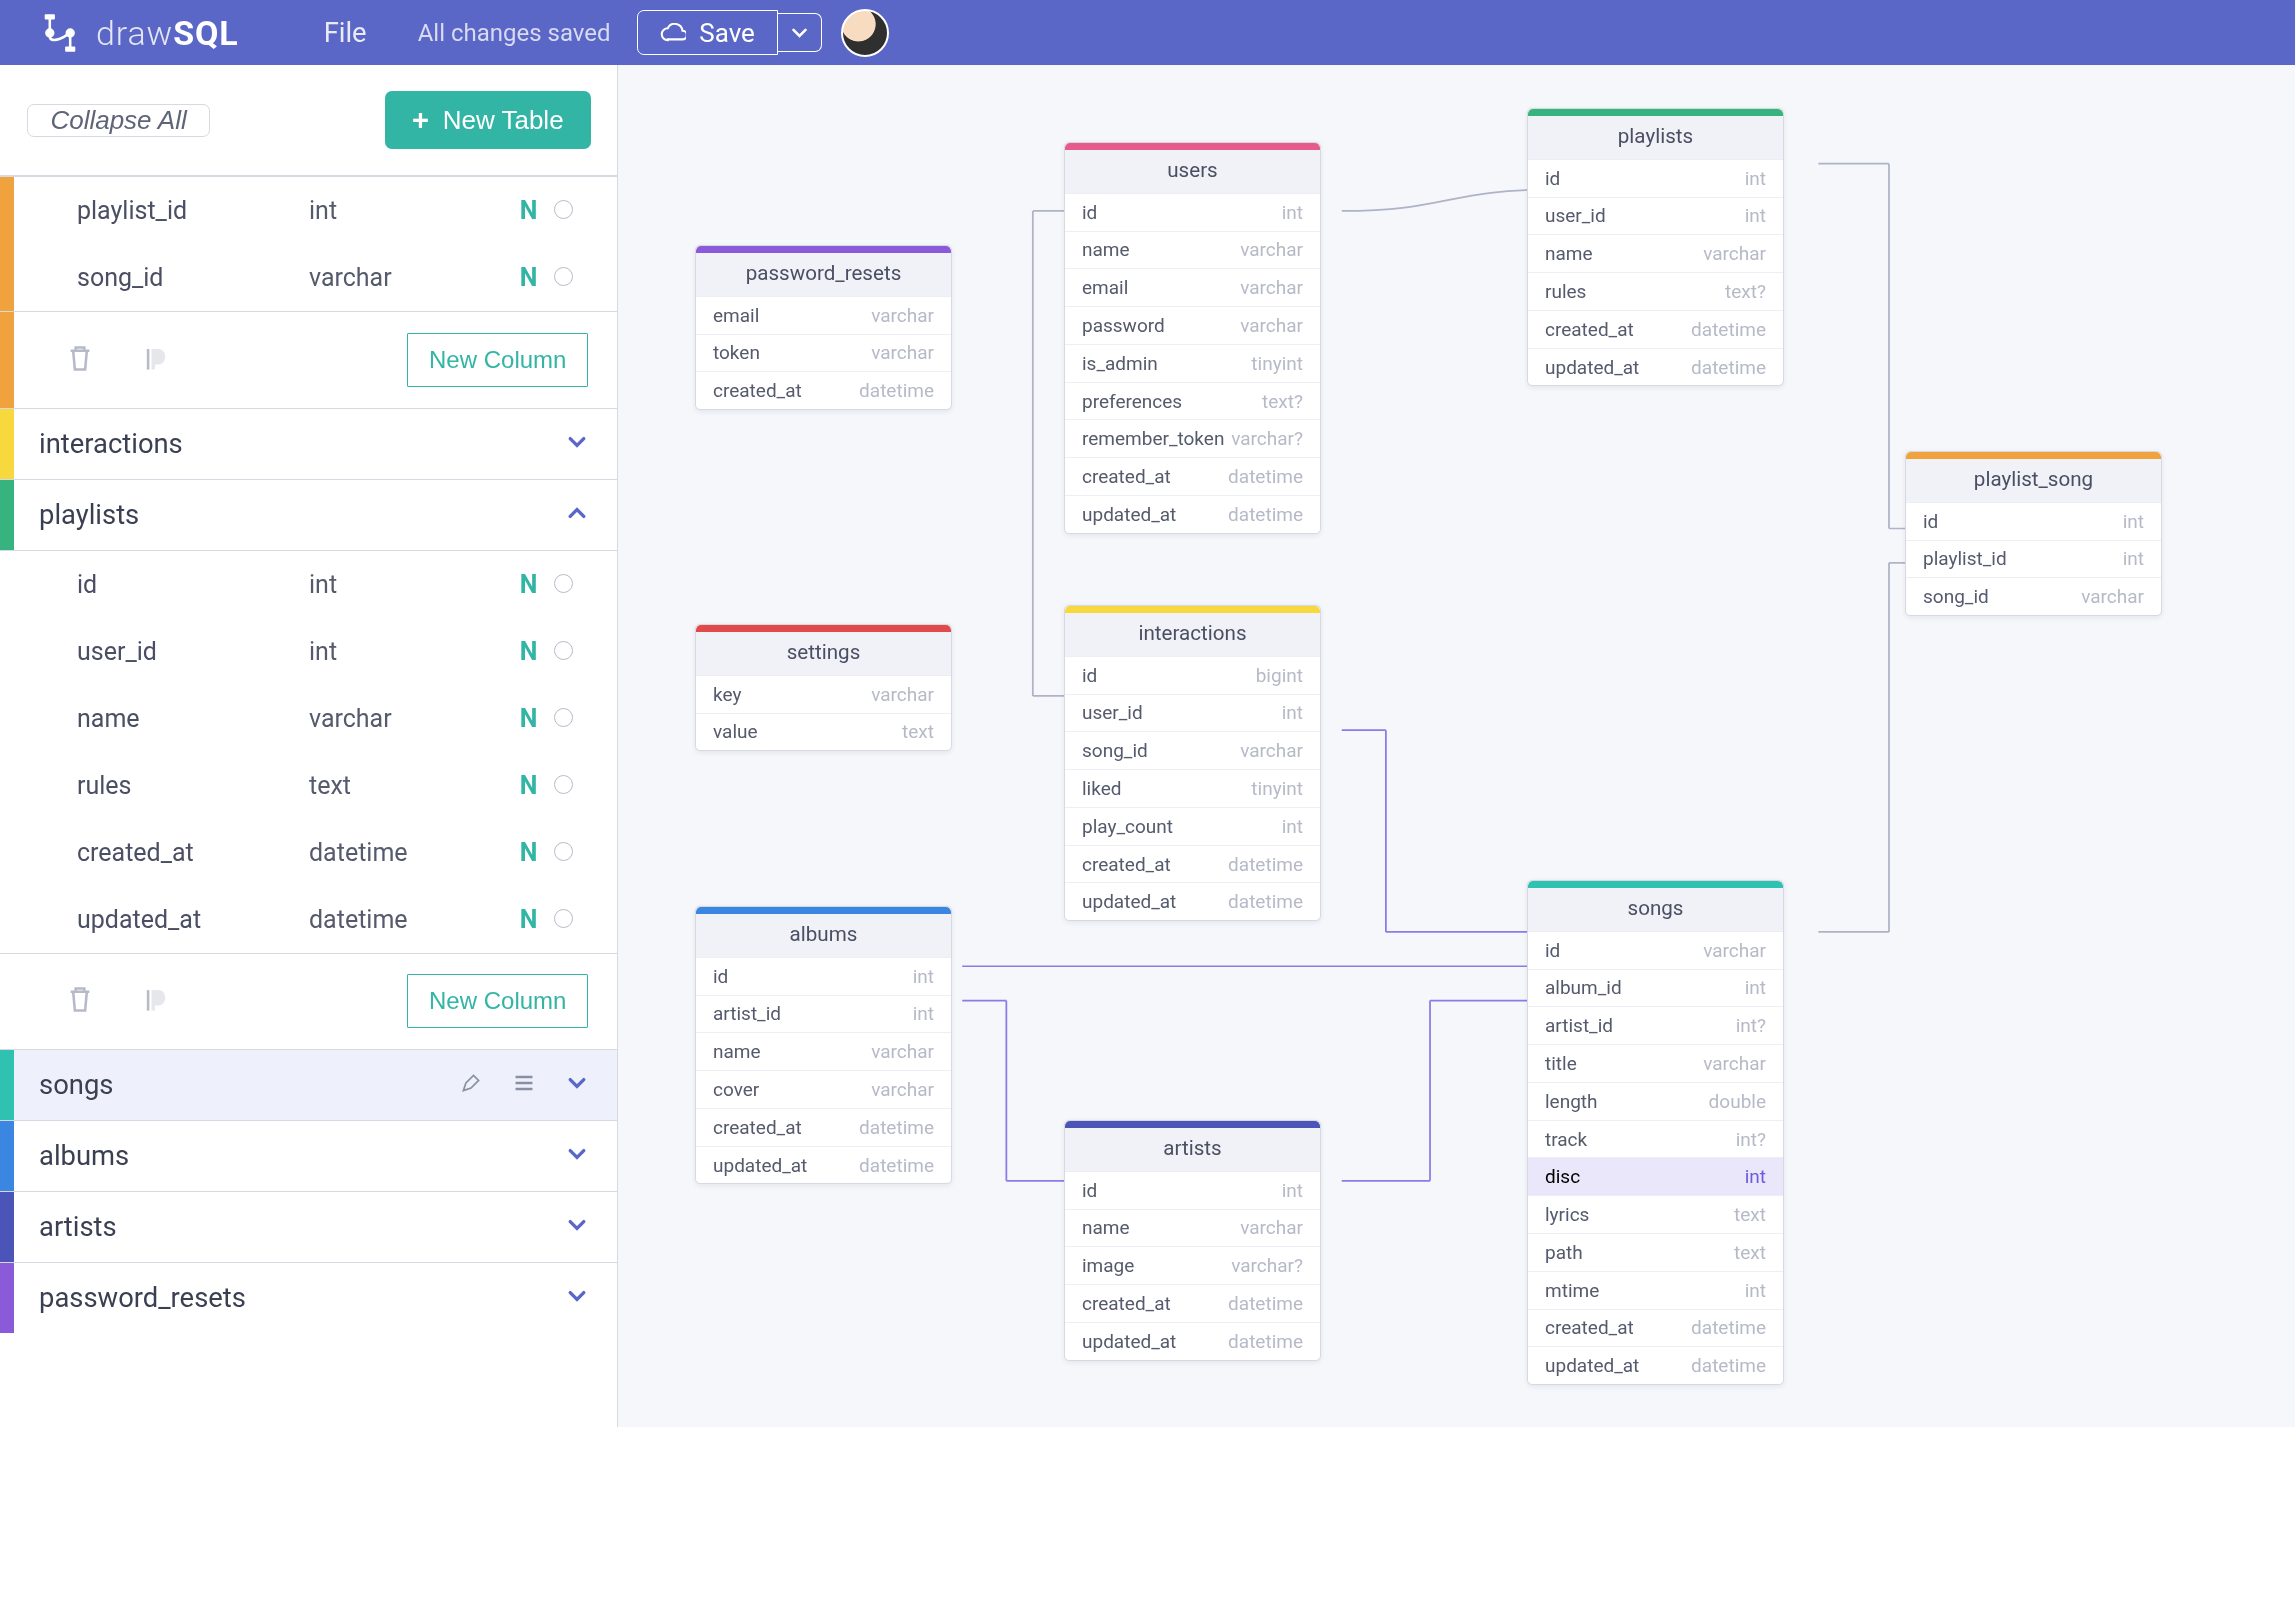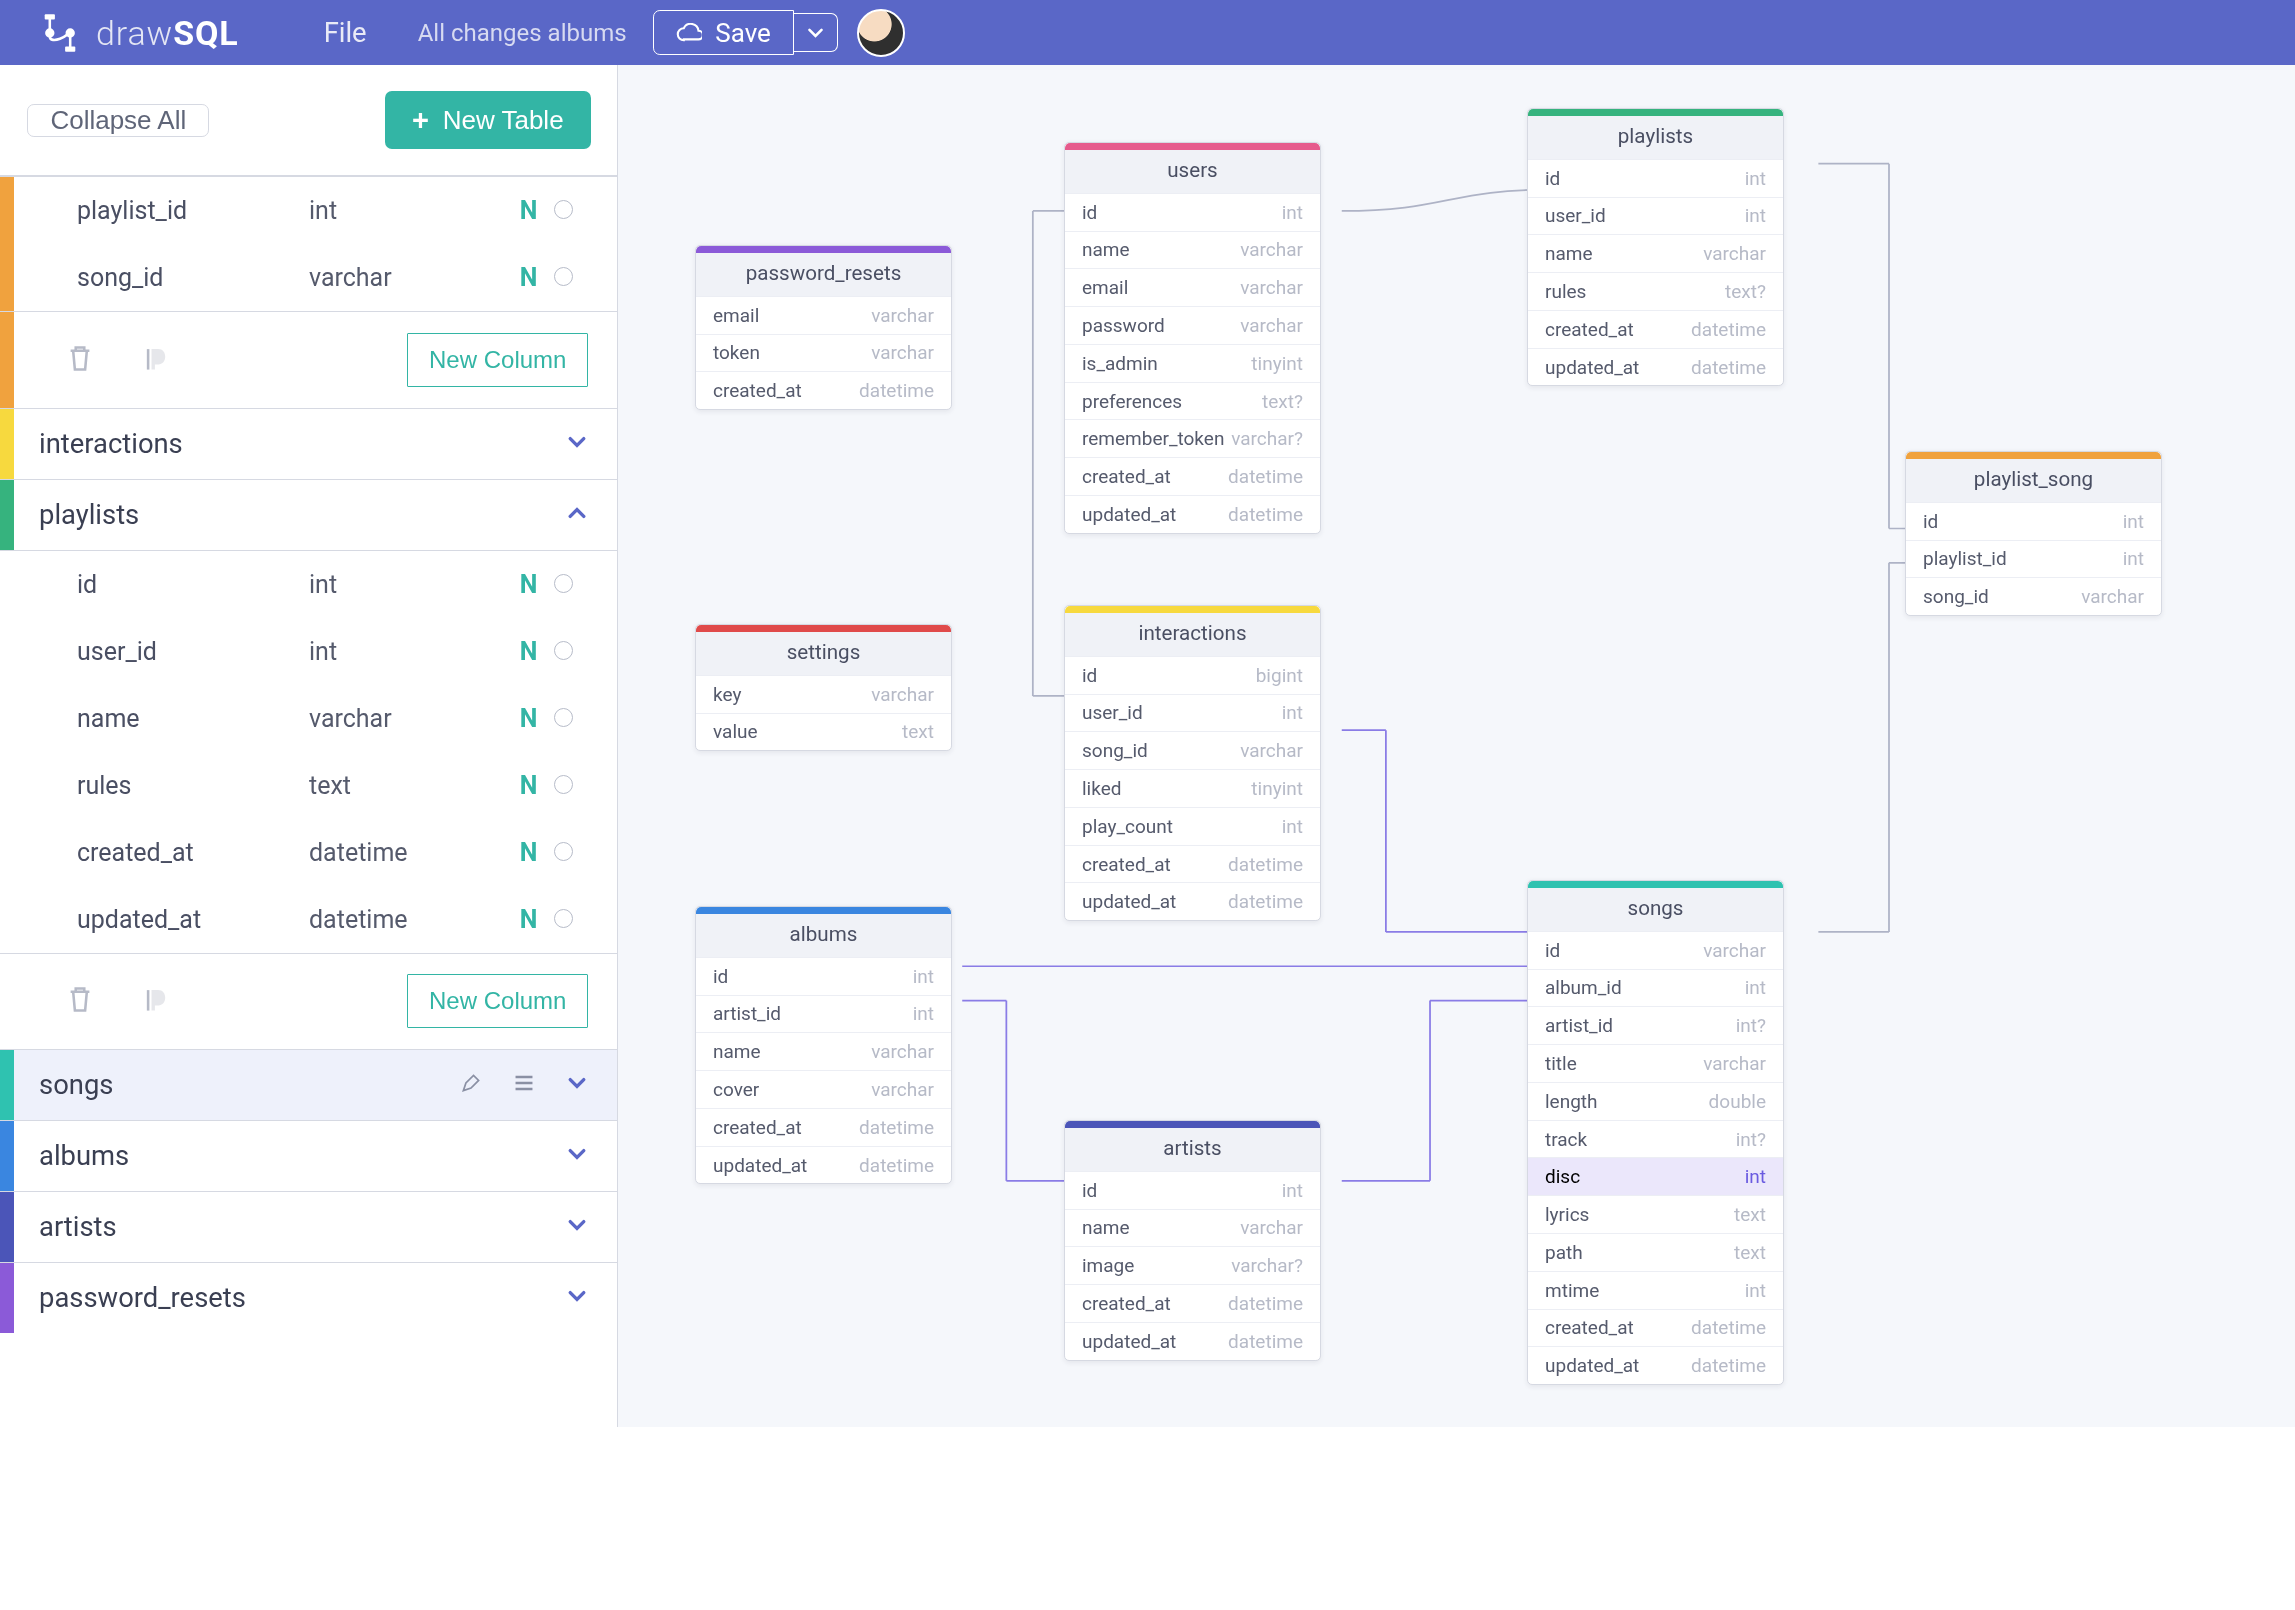--- a/index.html
+++ b/index.html
@@ -36,21 +36,21 @@
   .save-caret svg{display:block;}
   .avatar{width:48px;height:48px;border-radius:50%;margin-right:29px;background:radial-gradient(circle at 35% 30%,#f7dcc2 0 40%,#2f2f2f 42% 100%);border:2.6px solid #fff;}
 
   
   .main{position:absolute;top:65px;left:0;right:0;bottom:0;display:flex;}
   .sidebar-outer{width:var(--sidebar-w);flex:none;border-right:0.9px solid var(--border);background:#fff;overflow-y:auto;}
   .canvas-outer{flex:1;position:relative;background:var(--canvas);overflow:hidden;}
 
   
   .sb-toolbar{display:flex;justify-content:space-between;align-items:center;padding:26px 26px 26px 27.4px;}
-  .collapse-btn{border:0.9px solid var(--border);border-radius:6.9px;padding:0 22px;font-size:26px;color:#5f6578;background:#fff;cursor:pointer;}
+  .collapse-btn{border:0.9px solid var(--border);border-radius:6.9px;padding:0 22px;font-size:26px;color:#5f6578;background:#fff;cursor:pointer;font-style:italic;}
   .newtable-btn{display:flex;align-items:center;gap:13.7px;background:var(--teal);color:#fff;font-size:26px;border:none;border-radius:6.9px;padding:13.7px 27.4px;cursor:pointer;font-weight:500;}
   .plus-ico{font-size:29px;font-weight:700;line-height:1;}
 
   .tbl{border-top:0.9px solid var(--border);}
   .tbl-head{display:flex;align-items:center;padding:19px 29px 19px 39px;font-size:27.4px;color:var(--text);cursor:pointer;position:relative;}
   .tbl-head .name{flex:1;}
   .tbl-head .actions{display:flex;gap:31px;align-items:center;color:#8a90a4;}
   .tbl-head .caret{color:var(--indigo);}
   .tbl-stripe{position:absolute;left:0;top:0;bottom:0;width:13.7px;}
   .hdr-active{background:#eef1fb;}
@@ -107,21 +107,21 @@
               <circle cx="32" cy="22" r="4" fill="#fff"></circle>
               <path d="M8 26c0 10 24 0 24-8"></path>
             </g>
             <rect x="2" y="0" width="12" height="6" fill="#fff" rx="1"></rect>
             <rect x="26" y="38" width="12" height="6" fill="#fff" rx="1"></rect>
           </svg>
       </span>
       <span class="brand-text"><span class="light">draw</span><span class="bold">SQL</span></span>
     </div>
     <div class="file-menu">File</div>
-    <div class="status">All changes albums</div>
+    <div class="status">All changes saved</div>
     <div class="save-group">
       <div class="save-btn">
         <span><svg width="26" height="19" viewBox="0 0 30 22">
               <path d="M9 20a7 7 0 010-14 9 9 0 0117 3 5 5 0 010 10H9z" fill="none" stroke="#fff" stroke-width="2.4"></path>
             </svg></span>
         <span style="font-size:26px;">Save</span>
       </div>
       <div class="save-caret">
         <svg width="19" height="19" viewBox="0 0 22 22">
             <path d="M4 8l7 7 7-7" stroke="#fff" stroke-width="3" fill="none" stroke-linecap="round"></path>

